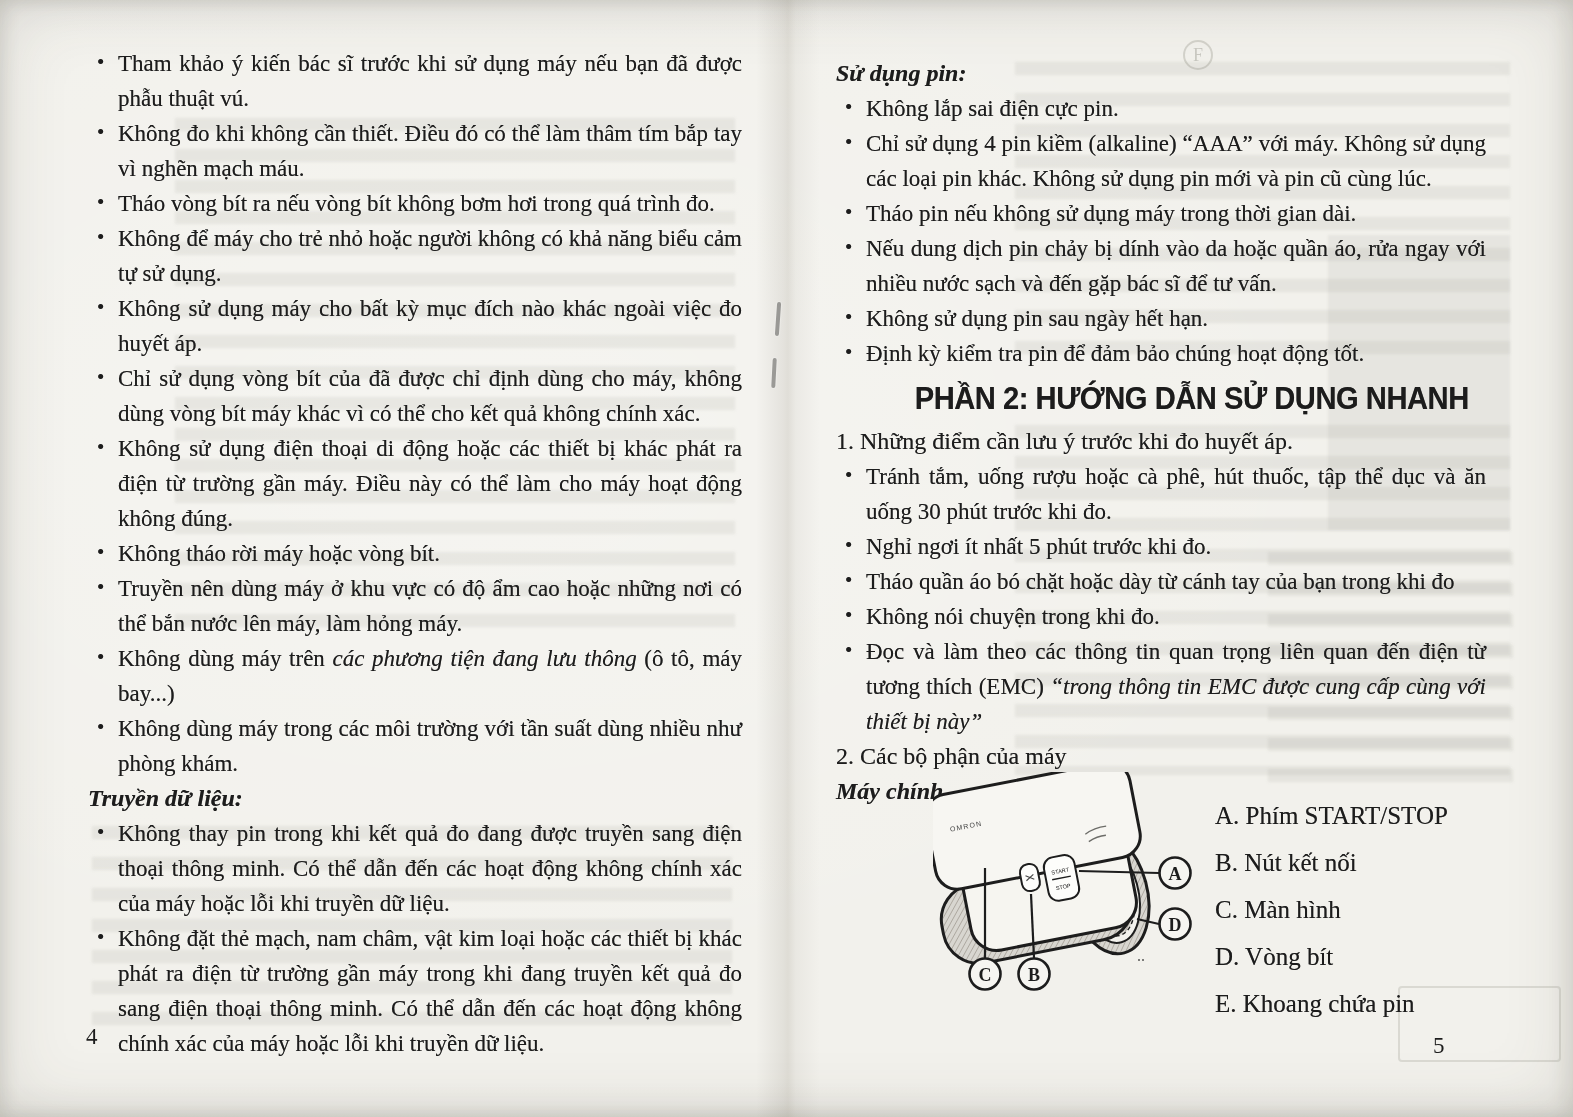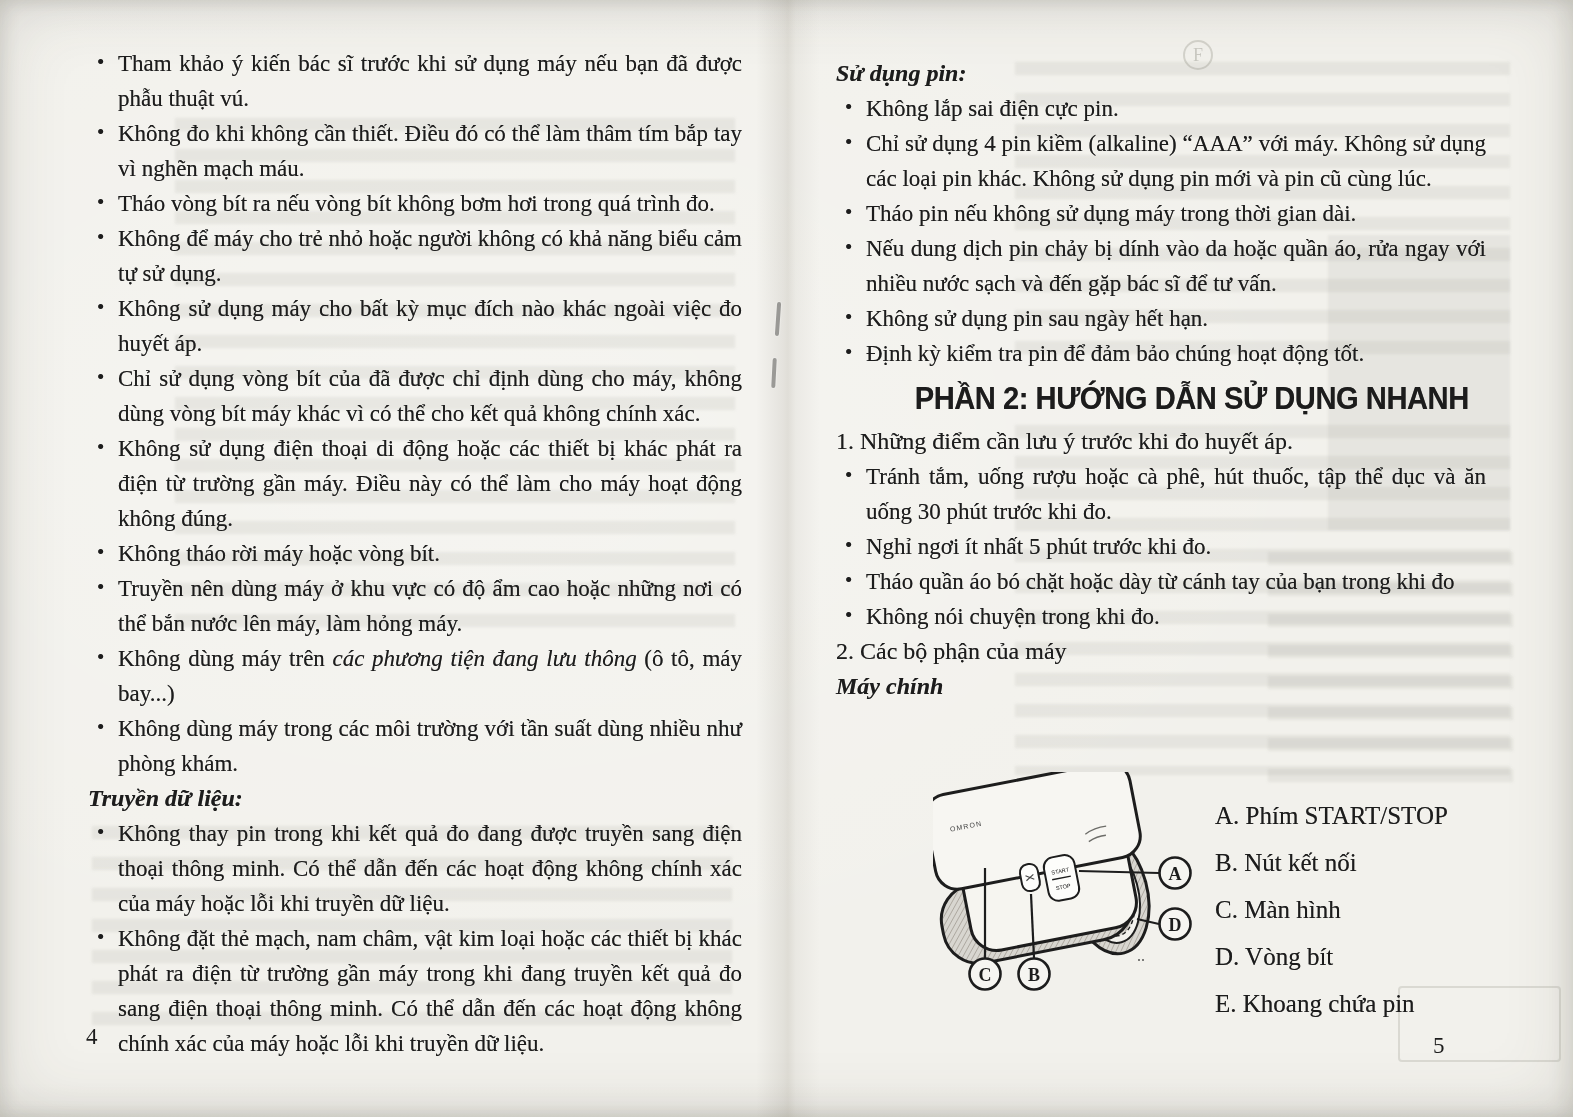--- a/index.html
+++ b/index.html
@@ -130,20 +130,23 @@
       <li>Không sử dụng pin sau ngày hết hạn.</li>
       <li>Định kỳ kiểm tra pin để đảm bảo chúng hoạt động tốt.</li>
     </ul>
     <div class="part-head"><span>PHẦN 2: HƯỚNG DẪN SỬ DỤNG NHANH</span></div>
     <div class="num-head">1. Những điểm cần lưu ý trước khi đo huyết áp.</div>
     <ul class="blist">
       <li>Tránh tắm, uống rượu hoặc cà phê, hút thuốc, tập thể dục và ăn uống 30 phút trước khi đo.</li>
       <li>Nghỉ ngơi ít nhất 5 phút trước khi đo.</li>
       <li>Tháo quần áo bó chặt hoặc dày từ cánh tay của bạn trong khi đo</li>
       <li>Không nói chuyện trong khi đo.</li>
+      <li>
+        <span>Đọc và làm theo các thông tin quan trọng liên quan đến điện từ tương thích (EMC) </span><span class="it">“trong thông tin EMC được cung cấp cùng với thiết bị này”</span>
+      </li>
     </ul>
     <div class="num-head">2. Các bộ phận của máy</div>
     <div class="subhead-it">Máy chính</div>
   </div>
 
   <div id="diagram">
     <svg width="330" height="255" viewBox="0 0 330 255">
       <defs>
         <pattern id="hatch" width="4.5" height="4.5" patternUnits="userSpaceOnUse" patternTransform="rotate(40)">
           <rect width="4.5" height="4.5" fill="#d8d6d0"></rect>

